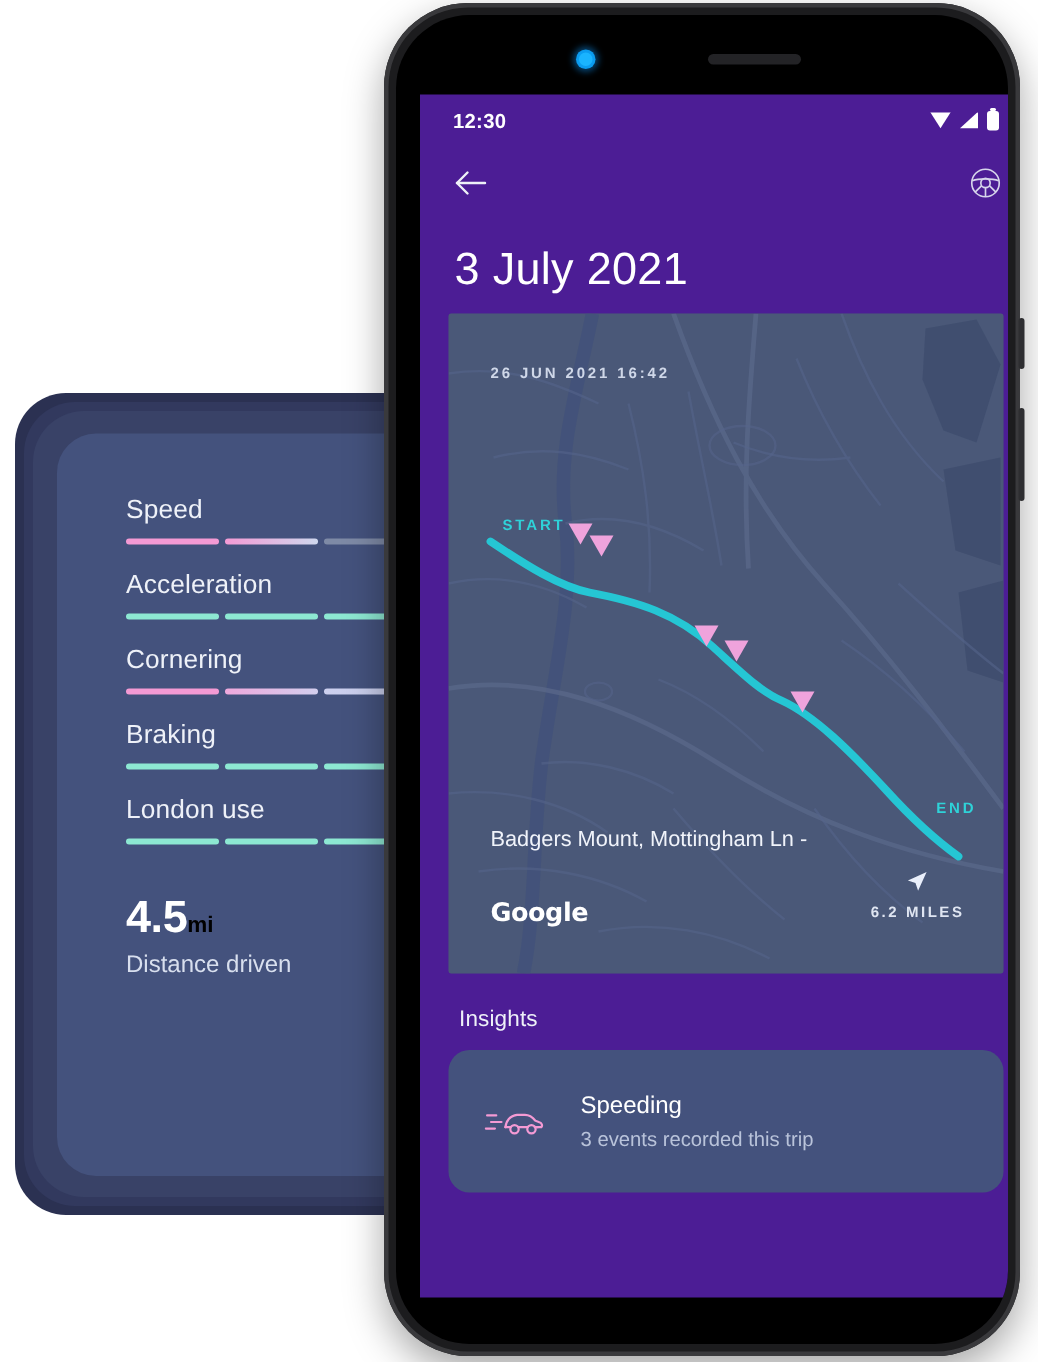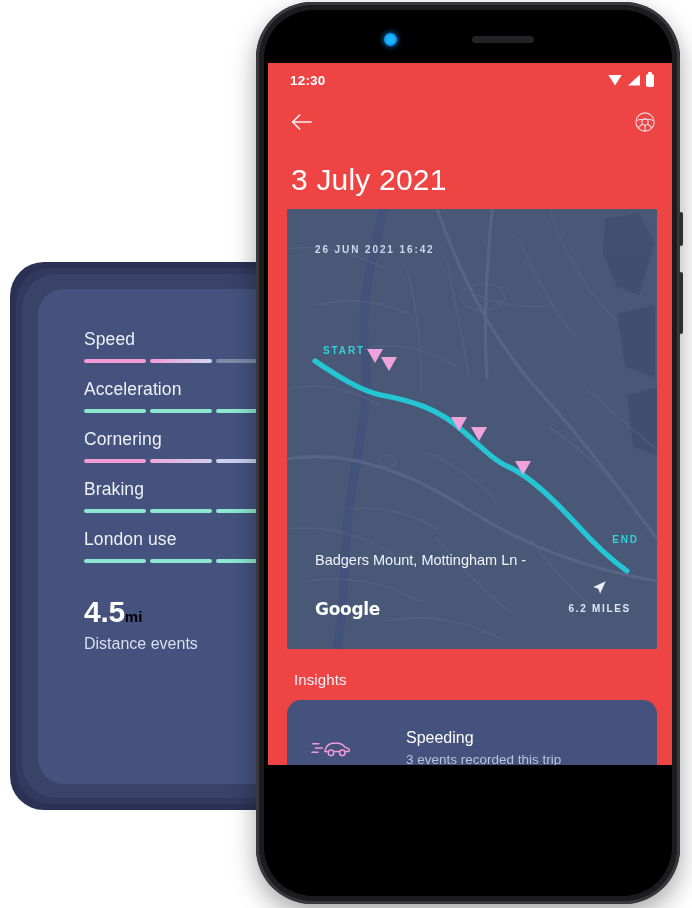--- a/index.html
+++ b/index.html
@@ -65,22 +65,22 @@
   }
   #camera:after{
     content:""; position:absolute; left:2px; top:2px; width:9px; height:9px;
     border-radius:50%; background:#1ab4ff;
   }
   #speaker{
     position:absolute; left:208px; top:26px; width:62px; height:7px;
     border-radius:4px; background:#232326;
   }
   #screen{
-    position:absolute; left:4px; top:53px; width:408px; height:702px;
-    background:#ef4444; overflow:hidden;
+    position:absolute; left:16px; top:53px; width:408px; height:802px;
+    background:#4c1d95; overflow:hidden;
   }
 
   
   #statusbar{
     height:34px; display:flex; align-items:center;
     padding:0 22px 0 22px; justify-content:space-between;
   }
   #clock{ color:#fff; font-size:13.5px; font-weight:bold; letter-spacing:.2px; }
   #status-icons{ display:flex; align-items:center; gap:6px; }
   .ico-wifi{
@@ -143,21 +143,21 @@
     display:flex; align-items:center; gap:8px;flex-direction:column;
   }
   #miles-text{ color:#dfe5f1; font-size:10px; letter-spacing:1.7px; font-weight:bold; }
 
   
   #insights-title{
     color:#eef1f8; font-size:15px; padding:22px 0 0 26px; letter-spacing:.1px;
   }
   #insight-card{
     margin:12px 19px 0 19px; height:95px; background:#44527d;
-    border-radius:14px; display:flex; align-items:center; padding:0 24px;gap:31px;
+    border-radius:14px; display:flex; align-items:center; padding:0 24px;
   }
   #insight-icon{ width:40px; height:28px; flex:0 0 40px; margin-right:24px; }
   #insight-title{ color:#fff; font-size:16px; margin-bottom:5px; }
   #insight-sub{ color:#b9c3da; font-size:13.5px; }
 </style>
 </head>
 <body>
 
 <div id="stage">
 
@@ -216,21 +216,21 @@
           <span class="seg" style="background:#8de8d2"></span>
           <span class="seg" style="background:#8de8d2"></span>
           <span class="seg last" style="background:#8de8d2"></span>
         </div>
       </div>
 
       <div class="m-distance">
         <div>
           <span class="dist-value">4.5</span><span class="dist-unit">mi</span>
         </div>
-        <div class="dist-cap">Distance events</div>
+        <div class="dist-cap">Distance driven</div>
       </div>
 
     </div>
   </div>
 
   <div id="phone">
     <div id="btn-power"></div>
     <div id="btn-vol"></div>
 
     <div id="phone-inner">

